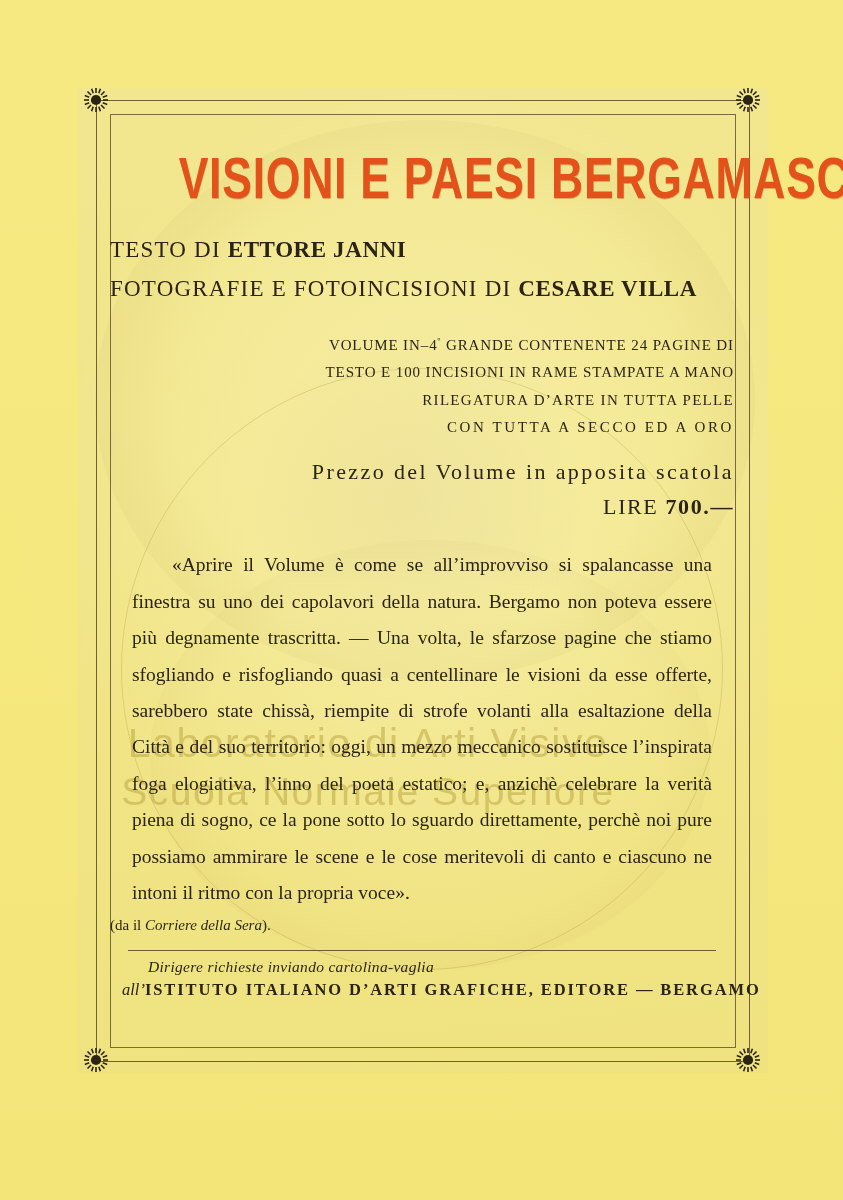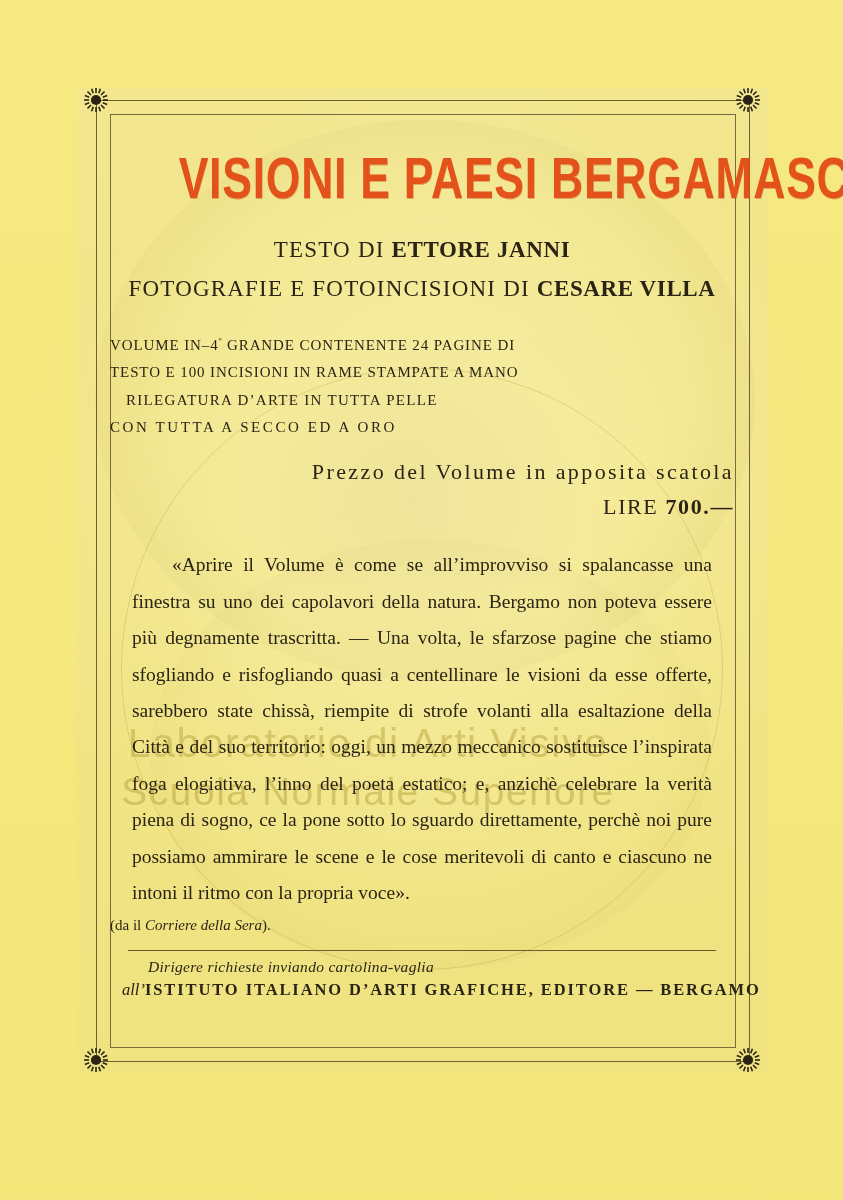--- a/index.html
+++ b/index.html
@@ -116,32 +116,32 @@
     font-size: 57px;
     line-height: 1;
     letter-spacing: 1px;
     transform: scaleX(0.78);
     transform-origin: 50% 50%;
     white-space: nowrap;
     text-shadow: 0.5px 0.5px 0 rgba(190,60,10,0.35);
   }
 
   .byline {
-    text-align: center;
+    text-align: left;
     font-size: 23px;
     letter-spacing: 1.2px;
     margin-top: 30px;
     white-space: nowrap;
   }
   .byline .name { font-weight: bold; letter-spacing: 0.6px; }
   .byline.b2 { margin-top: 13px; font-size: 23px; }
 
   .specs {
     margin-top: 30px;
-    text-align: left;
+    text-align: right;
     font-size: 15px;
     letter-spacing: 0.9px;
     line-height: 1.82;
   }
   .specs .sp3 { letter-spacing: 1.3px; padding-left: 16px; }
   .specs .sp4 { letter-spacing: 2.6px; }
   .specs sup { font-size: 9px; vertical-align: super; }
 
   .price {
     margin-top: 18px;

